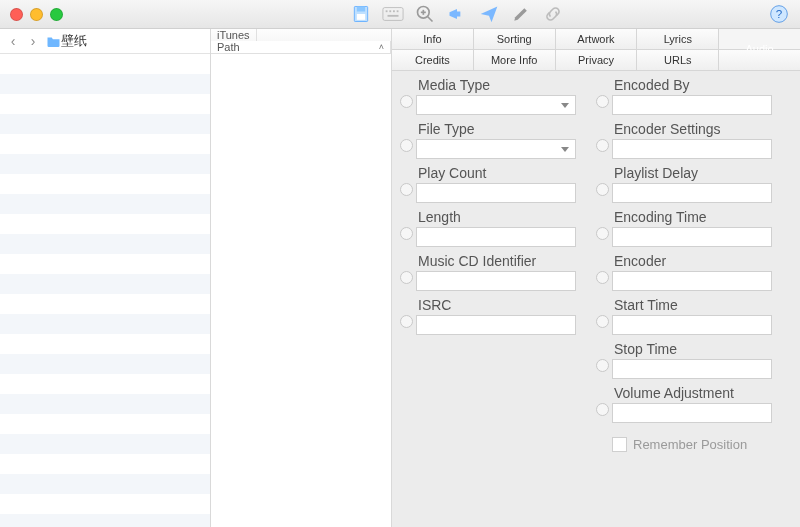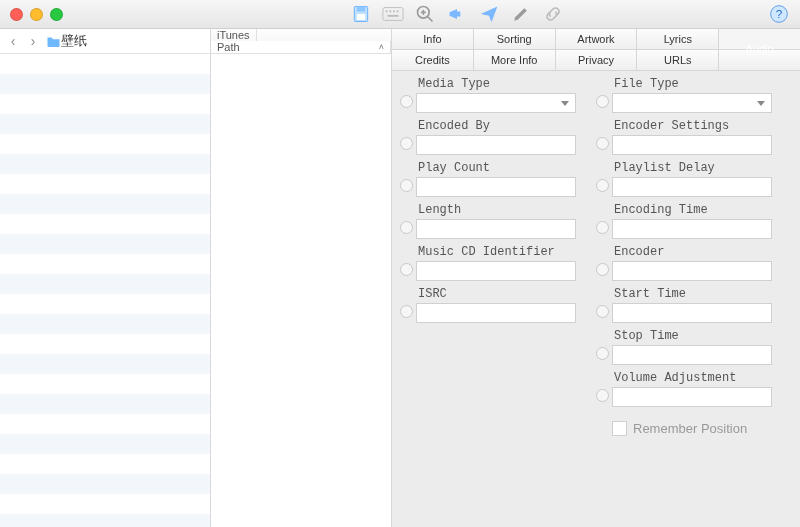--- a/index.html
+++ b/index.html
@@ -167,25 +167,24 @@
     position:relative;
     padding-left:16px;
   }
   .field .radio {
     position:absolute;
     left:0; top:18px;
     width:11px;height:11px;border-radius:50%;
     border:1px solid #c8c8c8;background:#f6f6f6;
   }
   .field label {
-    font-size:12px;
+    font-size:14px;
     color:#555;
     margin-bottom:2px;
     padding-left:2px;
-    font-family:Liberation Mono, monospace;
   }
   .field input[type=text], .field .select {
     height:20px;
     border:1px solid #d0d0d0;
     background:#fff;
     font-size:11px;
     padding:0 4px;
     box-sizing:border-box;
     width:100%;
   }
@@ -353,28 +352,28 @@
     <div class="form-area">
       <div class="form-grid">
 
         <div class="field">
           <span class="radio"></span>
           <label>Media Type</label>
           <div class="select"></div>
         </div>
         <div class="field">
           <span class="radio"></span>
+          <label>Encoded By</label>
+          <input type="text" style="">
+        </div>
+
+        <div class="field">
+          <span class="radio"></span>
           <label>File Type</label>
           <div class="select"></div>
-        </div>
-
-        <div class="field">
-          <span class="radio"></span>
-          <label>Encoded By</label>
-          <input type="text" style="">
         </div>
         <div class="field">
           <span class="radio"></span>
           <label>Encoder Settings</label>
           <input type="text" style="">
         </div>
 
         <div class="field">
           <span class="radio"></span>
           <label>Play Count</label>

